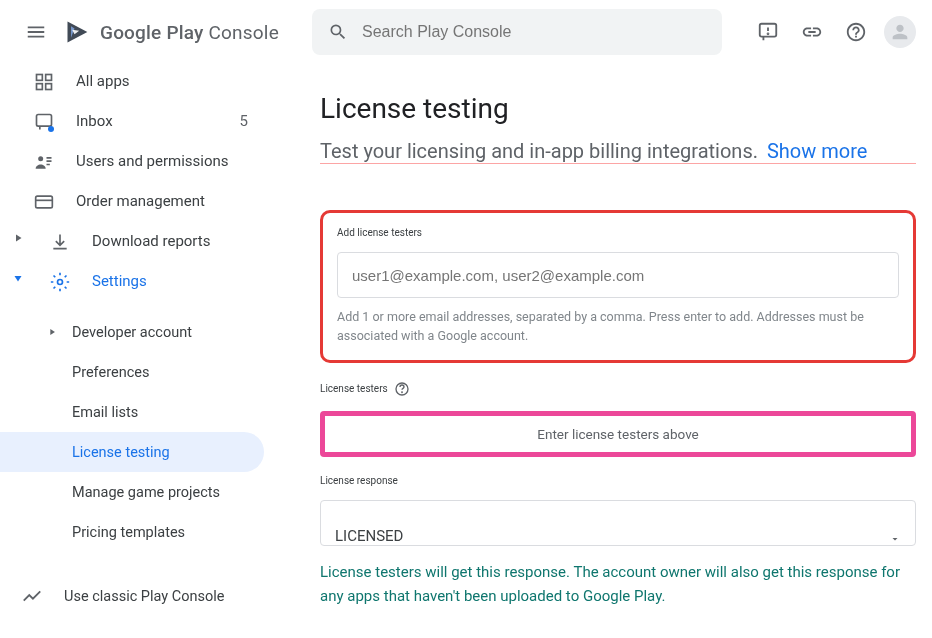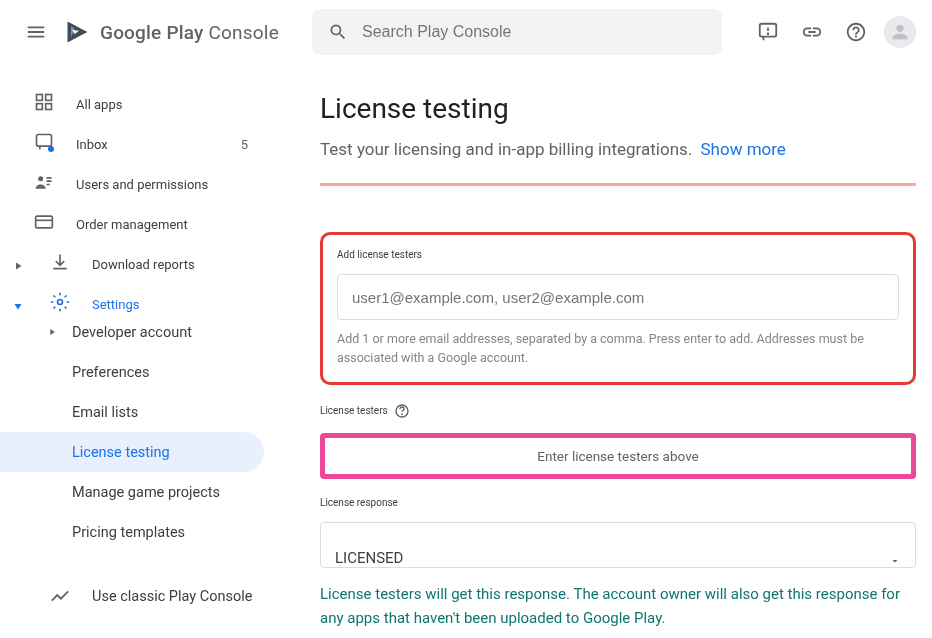--- a/index.html
+++ b/index.html
@@ -97,27 +97,27 @@
       display: flex;
       height: calc(100% - 64px);
     }
     .sidebar {
       width: 280px;
       padding-top: 8px;
       overflow-y: auto;
     }
     .nav-item {
       display: flex;
-      align-items: flex-end;
+      align-items: flex-start;
       height: 40px;
       padding: 0 16px 0 32px;
       cursor: pointer;
       color: #3c4043;
       gap: 20px;
-      font-size: 13px;
+      font-size: 15px;
     }
     .nav-item.has-expand {
       padding-left: 8px;
     }
     .nav-item .expand-arrow {
       width: 20px;
       display: flex;
       align-items: center;
       justify-content: center;
     }
@@ -184,25 +184,24 @@
       padding: 12px 16px 0 40px;
       overflow-y: auto;
     }
     .page-title {
       font-size: 28px;
       font-weight: 400;
       color: #202124;
       margin-top: 16px;
     }
     .page-subtitle {
-      font-size: 17px;
+      font-size: 20px;
       color: #5f6368;
       margin-top: 14px;
-      padding-bottom: 24px;
-      border-bottom: 3px solid #fca5a5;
+      border-bottom: 1px solid #fca5a5;
     }
     .page-subtitle a {
       color: #1a73e8;
       text-decoration: none;
       margin-left: 4px;
     }
     .highlight-box {
       border: 3px solid #e53935;
       border-radius: 10px;
       padding: 14px 14px 14px 14px;
@@ -262,21 +261,21 @@
       margin-top: 14px;
     }
     .select-value {
       font-size: 15px;
       color: #3c4043;
     }
     .classic-link {
       display: flex;
       align-items: center;
       height: 40px;
-      padding: 0 16px 0 48px;
+      padding: 0 16px 0 20px;
       gap: 20px;
       cursor: pointer;
       margin-top: 24px;
       font-size: 14.5px;
       color: #3c4043;
     }
     .classic-icon {
       width: 24px;
       display: flex;
       align-items: center;

